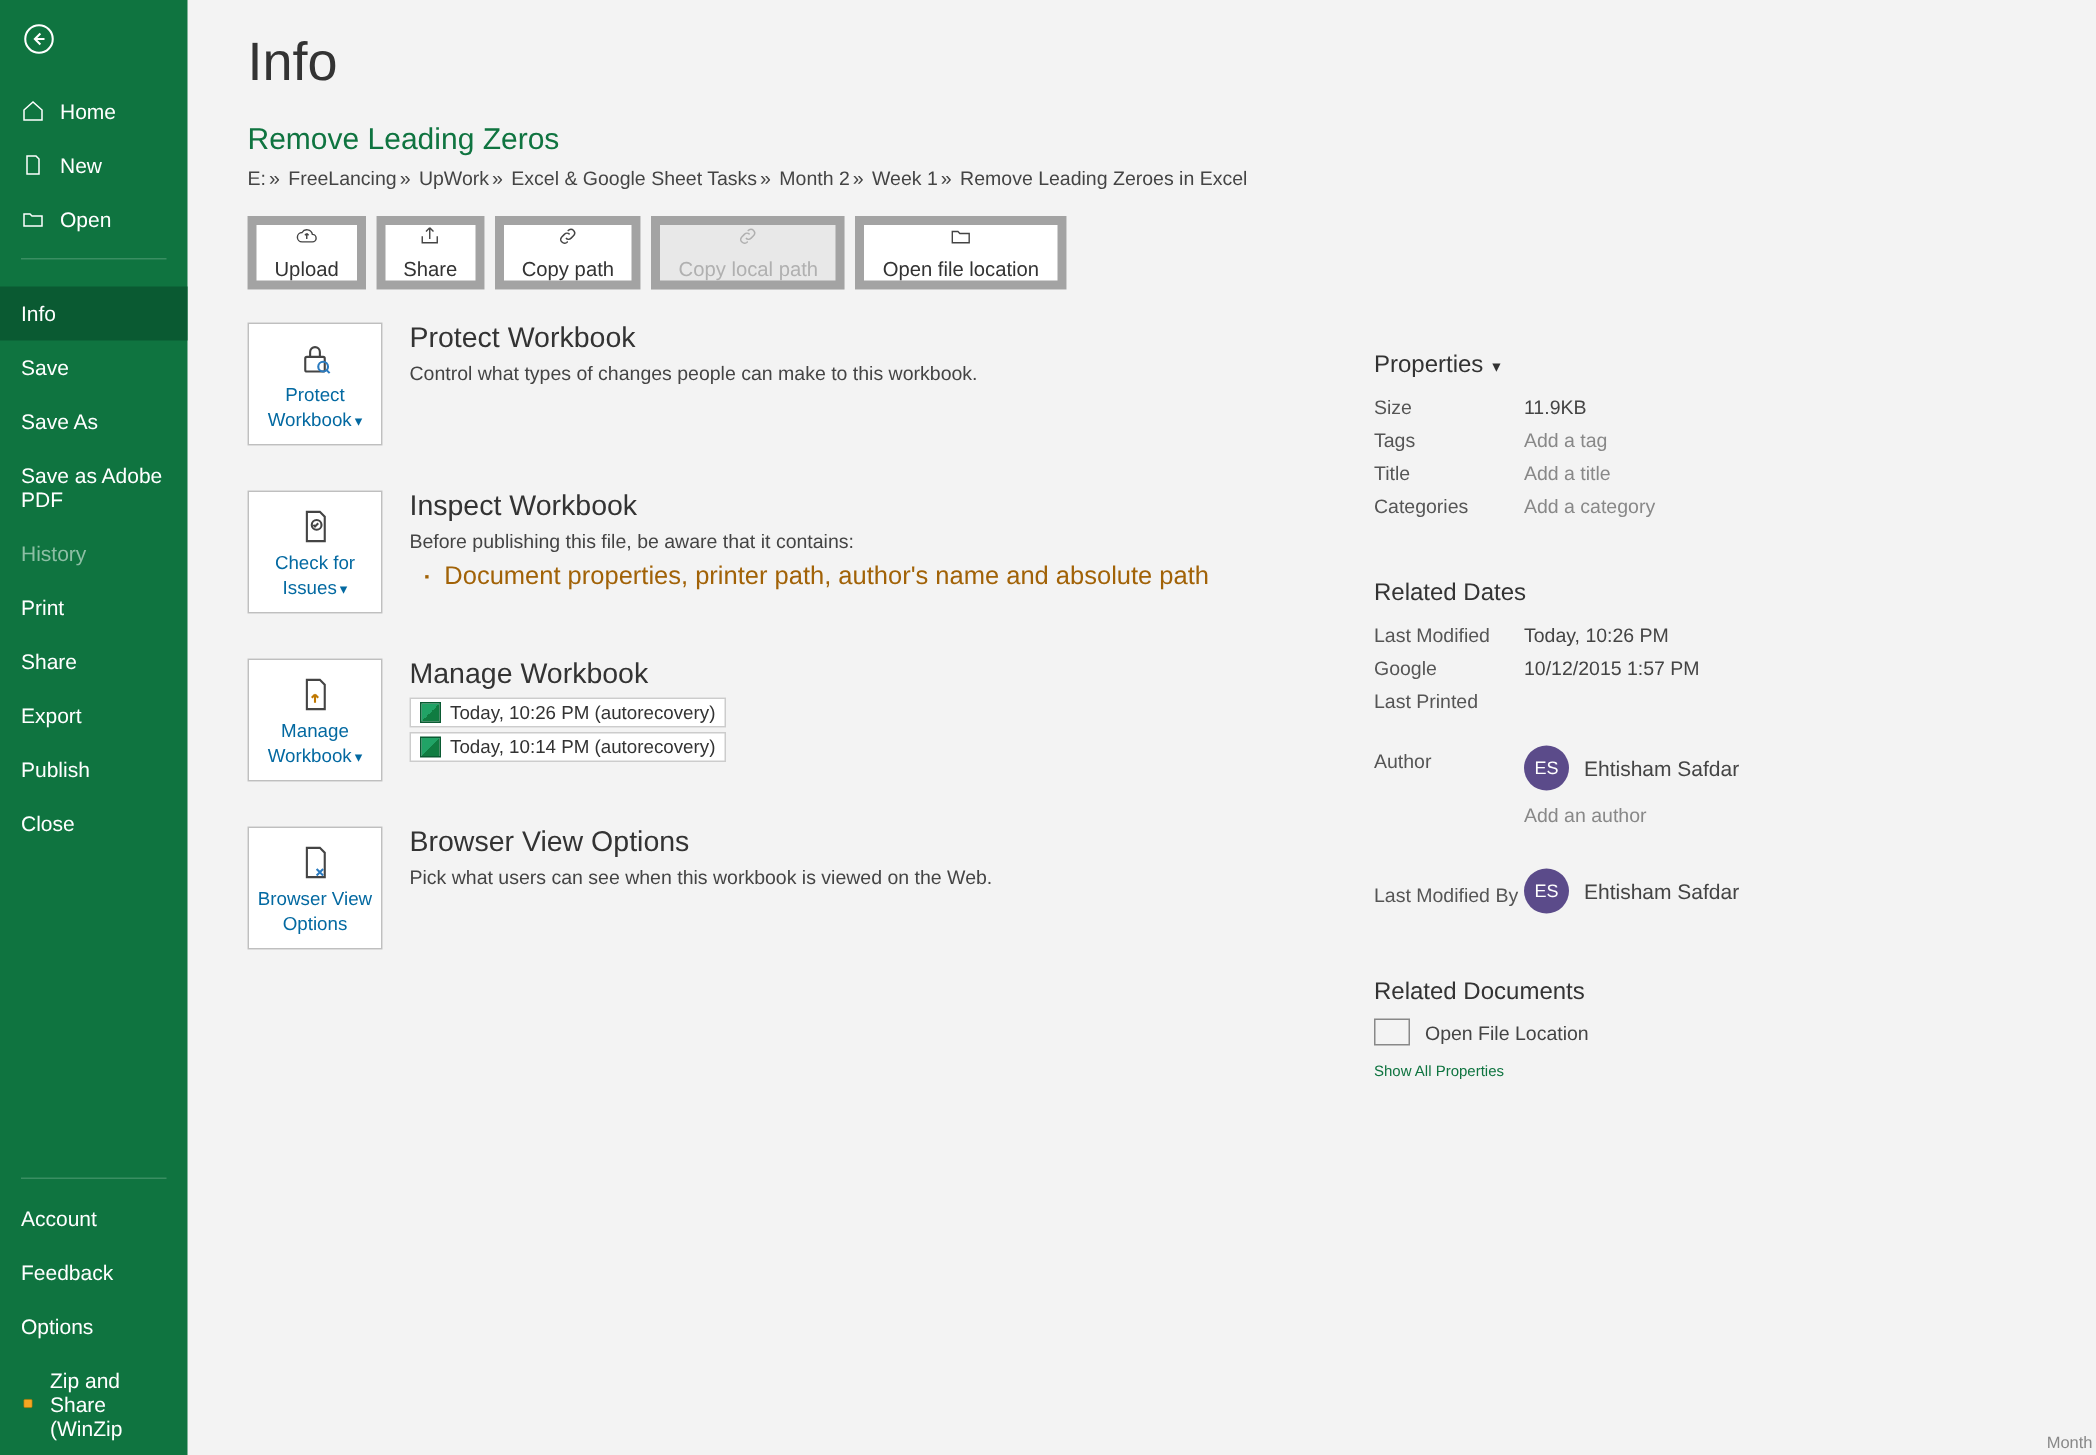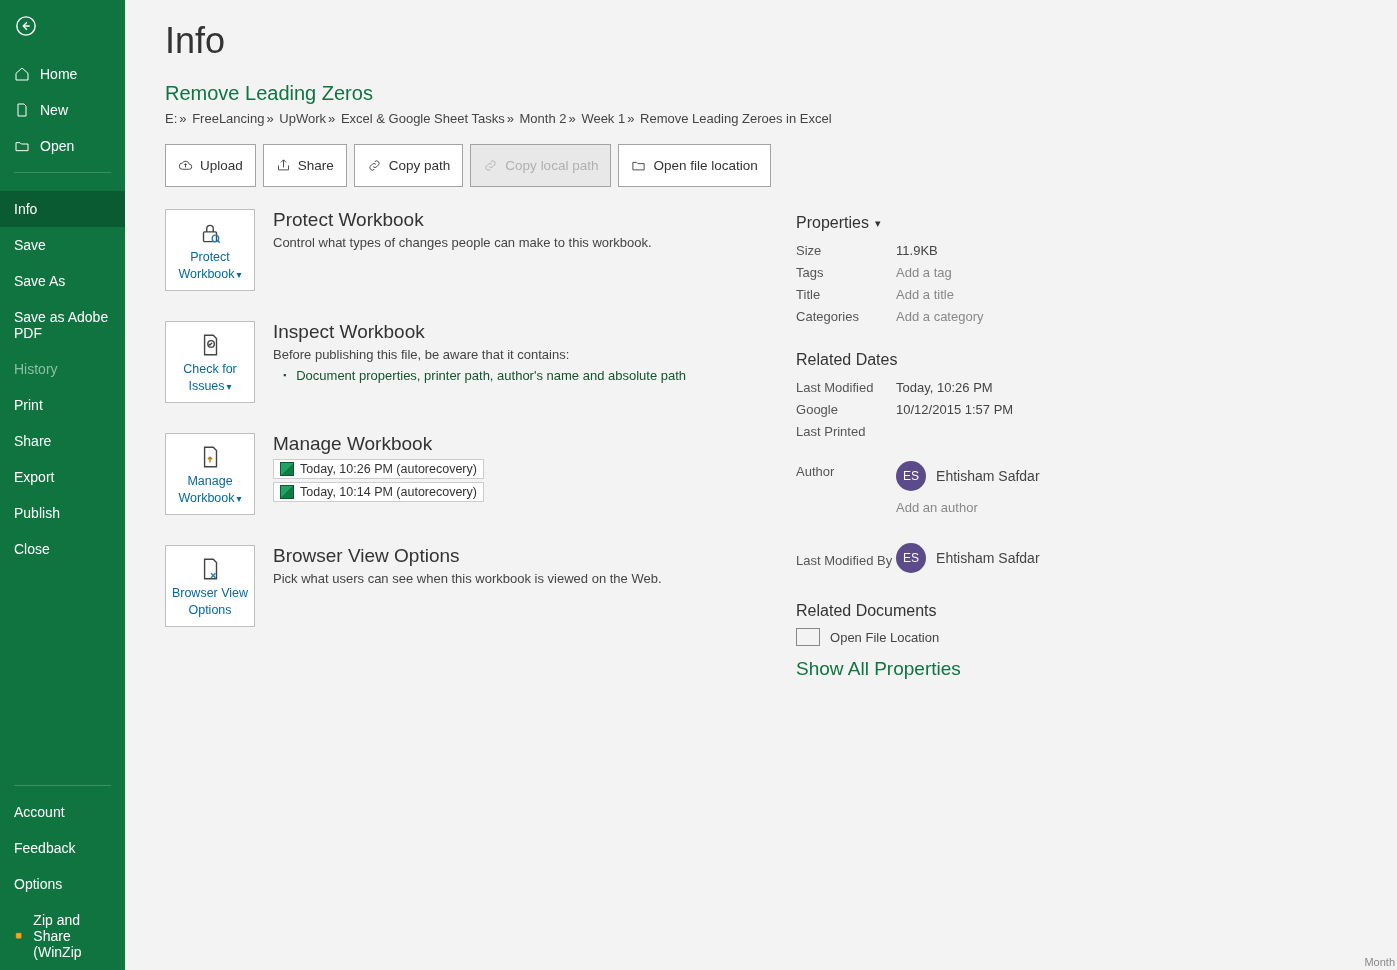--- a/index.html
+++ b/index.html
@@ -16,48 +16,48 @@
 .side-sep { border-top: 1px solid #3a8e62; margin: 8px 14px; }
 .side-bottom { margin-top: auto; margin-bottom: 0; }
 
 .main { flex: 1; padding: 20px 0 0 40px; color: #333; }
 .page-title { font-size: 36px; font-weight: 300; color: #333; margin-bottom: 20px; }
 .doc-title { font-size: 20px; color: #0f7440; margin-bottom: 6px; }
 .breadcrumbs { font-size: 13px; color: #444; }
 .breadcrumbs span.sep { margin: 0 2px; }
 
 .action-row { display: flex; gap: 7px; margin-top: 18px; margin-bottom: 22px; }
-.pill { border: 1px solid #a3a3a3; background: #fff; padding: 13px 12px; font-size: 13.5px; color: #333; display: inline-flex; align-items: center; gap: 7px; cursor: pointer; }
+.pill { border: 6px solid #a3a3a3; background: #fff; padding: 0 12px; font-size: 13.5px; color: #333; display: inline-flex; align-items: center; gap: 7px; cursor: pointer; flex-direction: column; }
 .pill.disabled { color: #b0b0b0; background: #e8e8e8; cursor: default; }
 .pill svg { width: 15px; height: 15px; }
 
 .content-row { display: flex; align-items: flex-start; gap: 110px; }
 .cards-col { display: flex; flex-direction: column; gap: 30px; }
 .card-row { display: flex; align-items: flex-start; gap: 18px; }
 .big-btn { border: 1px solid #bfbfbf; background: #fff; width: 90px; height: 82px; display: flex; flex-direction: column; align-items: center; justify-content: center; gap: 3px; font-size: 12.5px; color: #0369a1; text-align: center; cursor: pointer; padding: 6px 2px; position: relative; }
 .big-btn .bb-icon { height: 28px; display: flex; align-items: center; justify-content: center; }
 .big-btn .bb-icon svg { width: 26px; height: 26px; }
 .dd-caret { font-size: 10px; margin-left: 2px; }
 .card-body .ct { font-size: 19px; color: #333; font-weight: 400; margin-bottom: 4px; }
 .card-body .cd { font-size: 13px; color: #444; margin-bottom: 6px; }
-.card-body ul { list-style: none; font-size: 13px; color: #14532d; margin-left: 10px; }
+.card-body ul { list-style: none; font-size: 17px; color: #a16207; margin-left: 10px; }
 .card-body ul li::before { content: "▪"; font-size: 9px; margin-right: 10px; vertical-align: 2px; }
 .autorec { display: inline-flex; align-items: center; border: 1px solid #ccc; font-size: 12.5px; padding: 2px 6px; margin-bottom: 3px; gap: 6px; cursor: pointer; background: #fff; }
 .xl-icon { width: 14px; height: 14px; display: inline-block; background: linear-gradient(135deg,#21a366 0 50%,#107c41 50% 100%); border: 1px solid #0a5a32; }
 
 .props-col { min-width: 400px; color: #444; }
-.sec-head { font-size: 16px; color: #333; margin-bottom: 8px; margin-top: 5px; display: flex; align-items: center; gap: 6px; }
+.sec-head { font-size: 16px; color: #333; margin-bottom: 8px; margin-top: 20px; display: flex; align-items: center; gap: 6px; }
 .prop-row { display: flex; font-size: 13px; line-height: 22px; }
 .prop-row .pk { width: 100px; color: #555; }
 .prop-row .pv { color: #444; }
 .prop-row .pv.hint { color: #888; cursor: text; }
 .gap { height: 18px; }
 .avatar { width: 30px; height: 30px; border-radius: 50%; background: #5b4b8a; color: #fff; font-size: 12px; display: inline-flex; align-items: center; justify-content: center; margin-right: 10px; }
 .person-row { display: flex; align-items: center; margin-bottom: 6px; font-size: 14px; }
-.props-link { color: #0f7440; font-size: 19px; cursor: pointer; margin-top: 12px; display: inline-block; }
+.props-link { color: #0f7440; font-size: 10px; cursor: pointer; margin-top: 12px; display: inline-block; }
 .ofl { display: flex; align-items: center; gap: 10px; font-size: 13px; margin-top: 4px; cursor: pointer; }
 .folder-icon { width: 24px; height: 18px; border: 1px solid #888; display: inline-block; }
 
 .record { position: absolute; right: 2px; bottom: 2px; font-size: 11px; color: #888; }
 </style>
 </head>
 <body>
 
 <div class="sidebar">
   <div class="back-btn">

